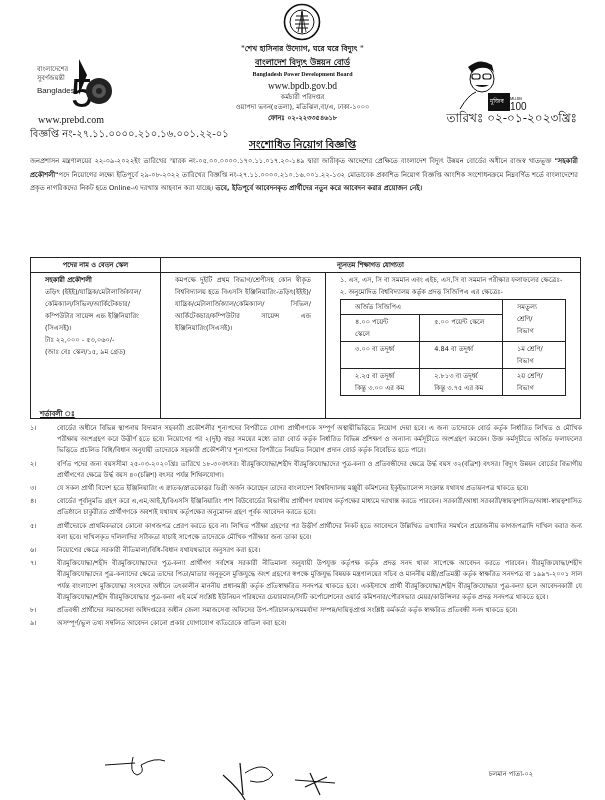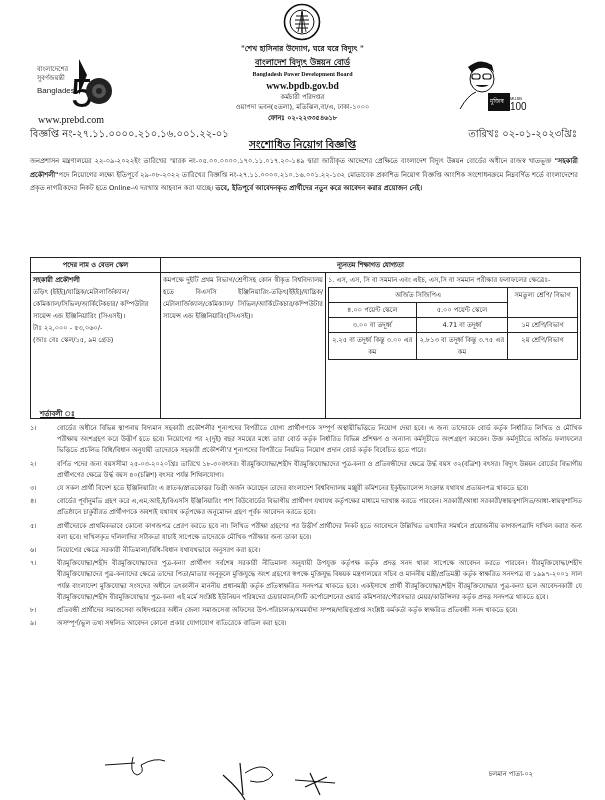--- a/index.html
+++ b/index.html
@@ -9,43 +9,43 @@
     font-size: 6.6px; line-height: 1.3;
   }
   .abs { position: absolute; }
   .center { text-align: center; }
 
   
   #emblem { left: 283px; top: 3px; width: 38px; height: 38px; }
   #motto { left: 160px; top: 44px; width: 285px; font-size: 7.4px; font-weight: bold; }
   #org-bn { left: 160px; top: 57px; width: 285px; font-size: 8.2px; font-weight: bold; text-decoration: underline; }
   #org-en { left: 160px; top: 71px; width: 285px; font-family: "Liberation Serif", serif; font-size: 6px; font-weight: bold; }
-  #website { left: 160px; top: 80px; width: 285px; font-family: "Liberation Serif", serif; font-size: 9.5px; font-weight: bold; }
+  #website { left: 160px; top: 80px; width: 285px; font-family: "Liberation Serif", serif; font-size: 9.5px; font-weight: normal; }
   #dept { left: 160px; top: 93px; width: 285px; font-size: 6.6px; }
   #address { left: 160px; top: 103px; width: 285px; font-size: 6.6px; }
   #phone { left: 160px; top: 114px; width: 285px; font-size: 6.6px; font-weight: bold; }
 
   #logo50 { left: 35px; top: 55px; width: 80px; height: 62px; }
   #logo50-url { left: 38px; top: 113px; font-family: "Liberation Serif", serif; font-size: 10px; }
   #mujib-logo { left: 458px; top: 55px; width: 75px; height: 60px; }
 
   #memo-no { left: 30px; top: 127px; font-size: 10px; text-align: center; }
-  #memo-date { right: 28px; top: 127px; font-size: 10px; }
+  #memo-date { right: 28px; top: 111px; font-size: 12px; }
   #notice-title { left: 150px; top: 138px; width: 305px; font-size: 10.5px; font-weight: bold; text-decoration: underline; font-family: Liberation Serif, serif; }
 
   #intro { left: 30px; top: 155px; width: 548px; text-align: justify; font-size: 6.7px; line-height: 13.5px; }
   #intro b { font-weight: bold; }
 
   
   #main-table { left: 30px; top: 257px; width: 550px; border-collapse: collapse; table-layout: fixed; }
-  #main-table td, #main-table th { border: 1px solid #222; vertical-align: top; padding: 1px 2px; font-size: 6.6px; line-height: 12px; }
+  #main-table td, #main-table th { border: 1px solid #222; vertical-align: top; padding: 1px 14px; font-size: 6.6px; line-height: 12px; }
   #main-table th { font-weight: bold; text-align: center; }
   .inner-table { border-collapse: collapse; width: 100%; margin: 1px 0; }
   .inner-table td { border: 1px solid #222; padding: 0 3px; font-size: 6.5px; line-height: 11px; }
-  .inner-table.cgpa td { text-align: center; }
+  .inner-table.cgpa td { text-align: left; }
   .inner-table .hdr { text-align: center; }
 
   #conditions-title { left: 32px; top: 410px; font-size: 7px; font-weight: bold; text-decoration: underline; margin-left: 8px; }
   #conditions { left: 30px; top: 423px; width: 552px; }
   .cond { display: flex; margin-bottom: 2px; }
   .cond-num { width: 27px; flex: none; font-size: 6.6px; line-height: 11.2px; }
   .cond-text { flex: 1; text-align: justify; font-size: 6.5px; line-height: 11.2px; }
 
   #signatures { left: 105px; top: 755px; width: 300px; height: 45px; }
   #continued { right: 72px; top: 770px; font-size: 6.6px; }
@@ -127,33 +127,34 @@
   <tr style="height:146px">
     <td>
       <div style="font-weight:bold">সহকারী প্রকৌশলী</div>
       <div>তড়িৎ (ইইই)/যান্ত্রিক/মেটালার্জিক্যাল/ কেমিক্যাল/সিভিল/আর্কিটেকচার/ কম্পিউটার সায়েন্স এন্ড ইঞ্জিনিয়ারিং (সিএসই)।</div>
       <div style="margin-top:0">টাঃ ২২,০০০ - ৫৩,০৬০/-</div>
       <div>(জাঃ বেঃ স্কেল/১৫, ৯ম গ্রেড)</div>
     </td>
     <td style="text-align:justify">কমপক্ষে দুইটি প্রথম বিভাগ/শ্রেণীসহ কোন স্বীকৃত বিশ্ববিদ্যালয় হতে বিএসসি ইঞ্জিনিয়ারিং-তড়িৎ(ইইই)/যান্ত্রিক/মেটালার্জিক্যাল/কেমিক্যাল/ সিভিল/আর্কিটেকচার/কম্পিউটার সায়েন্স এন্ড ইঞ্জিনিয়ারিং(সিএসই)।</td>
     <td>
       <div>১. এস, এস, সি বা সমমান এবং এইচ, এস,সি বা সমমান পরীক্ষার ফলাফলের ক্ষেত্রেঃ-</div>
+      <div>২. অনুমোদিত বিশ্ববিদ্যালয় কর্তৃক প্রদত্ত সিজিপিএ এর ক্ষেত্রেঃ-</div>
       <table class="inner-table cgpa">
         <tbody>
               <tr>
           <td colspan="2" class="hdr">অর্জিত সিজিপিএ</td>
           <td rowspan="2" class="hdr" style="width:28%">সমতুল্য শ্রেণি/ বিভাগ</td>
         </tr>
         <tr>
           <td>৪.০০ পয়েন্ট স্কেলে</td>
           <td>৫.০০ পয়েন্ট স্কেলে</td>
         </tr>
         <tr>
           <td>৩.০০ বা তদূর্ধ্ব</td>
-          <td>4.71 বা তদূর্ধ্ব</td>
+          <td>4.84 বা তদূর্ধ্ব</td>
           <td>১ম শ্রেণি/বিভাগ</td>
         </tr>
         <tr>
           <td>২.২৫ বা তদূর্ধ্ব কিন্তু ৩.০০ এর কম</td>
           <td>২.৮১৩ বা তদূর্ধ্ব কিন্তু ৩.৭৫ এর কম</td>
           <td>২য় শ্রেণি/বিভাগ</td>
         </tr>
       </tbody>
           </table>
     </td>

